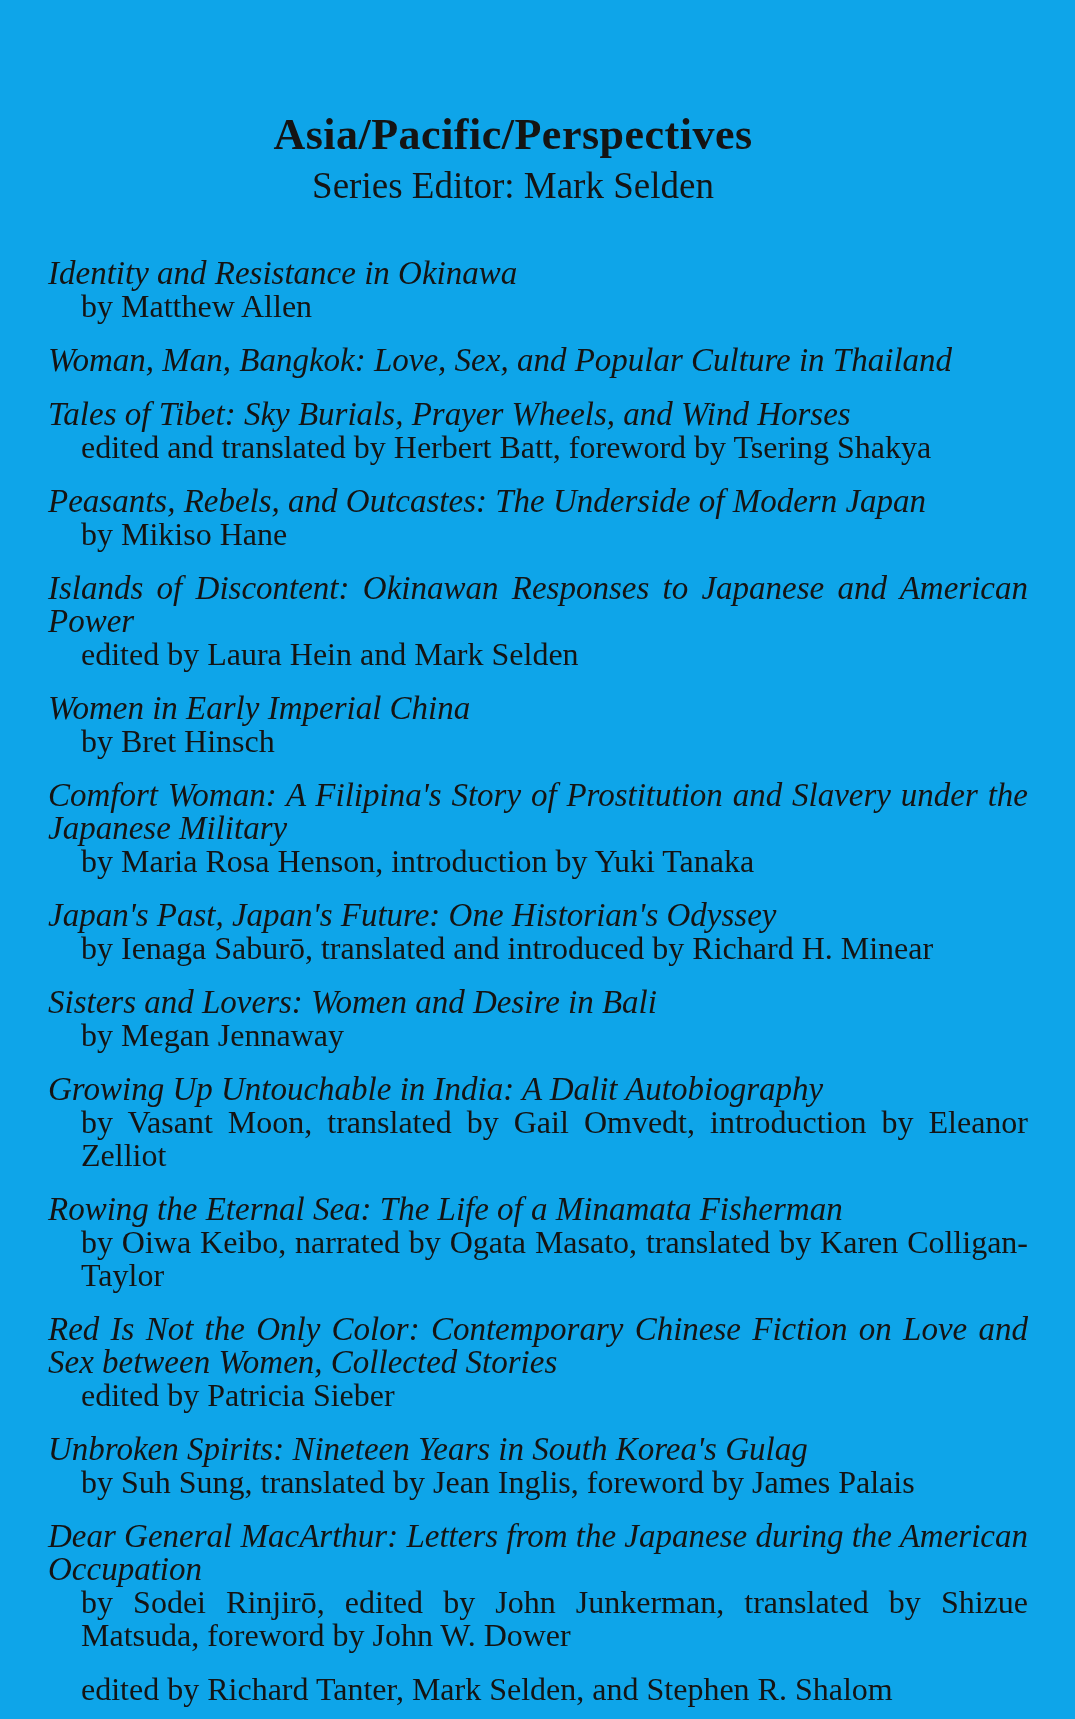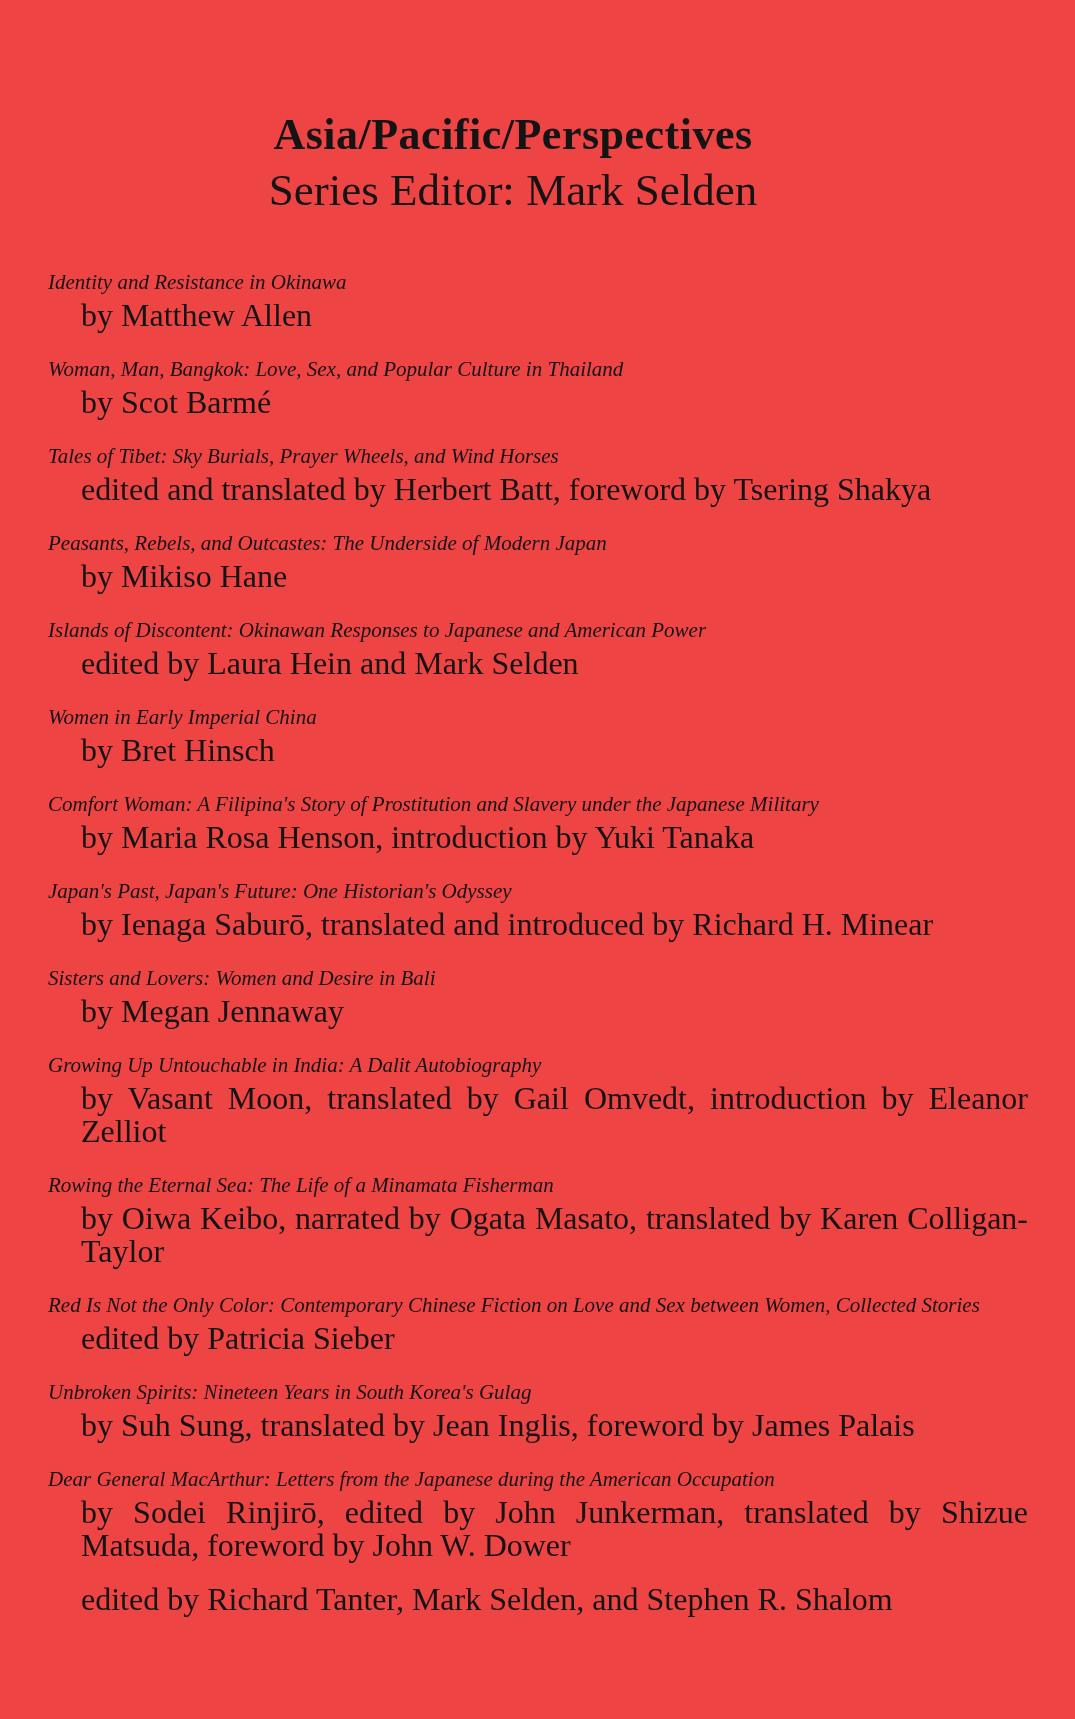--- a/index.html
+++ b/index.html
@@ -5,53 +5,53 @@
   html, body {
     margin: 0;
     padding: 0;
     background: #ffffff;
   }
   .page {
     position: relative;
     width: 1075px;
     height: 1719px;
     margin: 0 auto;
-    background: #ef4444;
+    background: #0ea5e9;
     color: #141414;
     font-family: "Liberation Serif", "DejaVu Serif", serif;
     box-sizing: border-box;
     padding: 112px 36px 40px 48px;
     overflow: hidden;
   }
   .heading {
     text-align: center;
     width: 930px;
   }
   .series-title {
     font-size: 44px;
     font-weight: 700;
     letter-spacing: 0.5px;
     line-height: 1.05;
   }
   .series-editor {
-    font-size: 45px;
+    font-size: 37px;
     font-weight: 400;
     margin-top: 8px;
     line-height: 1.1;
   }
   .book-list {
     margin-top: 50px;
     width: 980px;
   }
   .book {
     margin-bottom: 21px;
   }
   .book-title {
     font-style: italic;
-    font-size: 21px;
+    font-size: 33px;
     line-height: 33px;
     text-align: justify;
     text-align-last: left;
   }
   .book-attribution {
     font-size: 32px;
     line-height: 33px;
     padding-left: 33px;
     text-align: justify;
     text-align-last: left;
@@ -67,21 +67,20 @@
   </div>
 
   <div class="book-list">
     <div class="book">
       <div class="book-title">Identity and Resistance in Okinawa</div>
       <div class="book-attribution">by Matthew Allen</div>
     </div>
 
     <div class="book">
       <div class="book-title">Woman, Man, Bangkok: Love, Sex, and Popular Culture in Thailand</div>
-      <div class="book-attribution">by Scot Barmé</div>
     </div>
 
     <div class="book">
       <div class="book-title">Tales of Tibet: Sky Burials, Prayer Wheels, and Wind Horses</div>
       <div class="book-attribution">edited and translated by Herbert Batt, foreword by Tsering Shakya</div>
     </div>
 
 
     <div class="book">
       <div class="book-title">Peasants, Rebels, and Outcastes: The Underside of Modern Japan</div>

